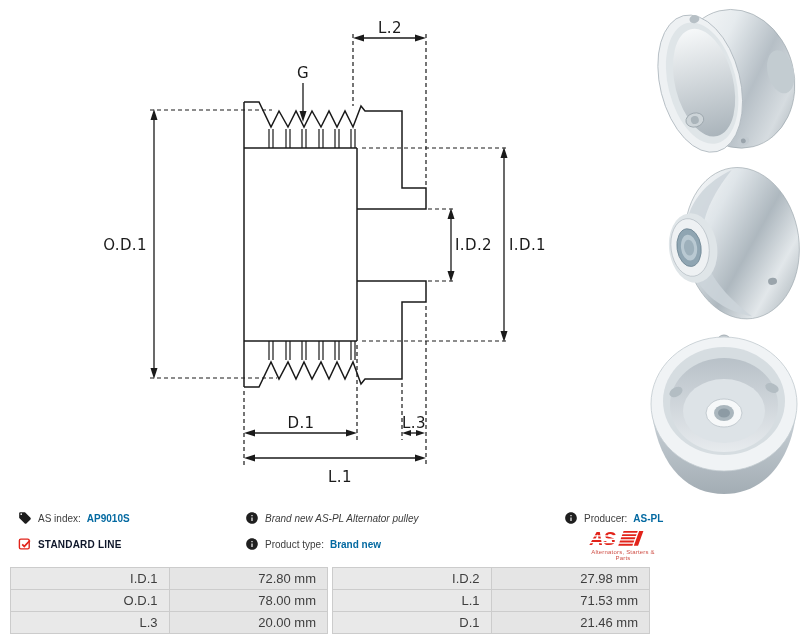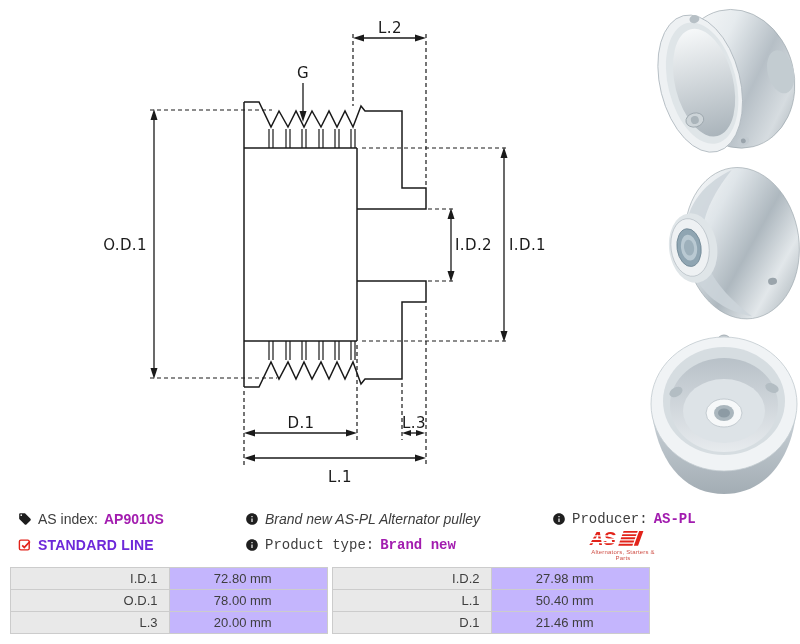--- a/index.html
+++ b/index.html
@@ -4,31 +4,31 @@
 <style>
   html,body{margin:0;padding:0;}
   body{
     width:800px;height:644px;background:#ffffff;position:relative;overflow:hidden;
     font-family:"Liberation Sans",sans-serif;-webkit-font-smoothing:antialiased;
   }
   svg{display:block;}
   .diagram{position:absolute;left:0;top:0;}
   .diagram text{font-family:"DejaVu Sans",sans-serif;font-size:15px;fill:#1a1a1a;letter-spacing:.4px;}
   .photo{position:absolute;}
-  .info-item{position:absolute;display:flex;align-items:center;gap:6px;font-size:14px;color:#3d3d3d;white-space:nowrap;}
+  .info-item{position:absolute;display:flex;align-items:center;gap:6px;font-size:10px;color:#3d3d3d;white-space:nowrap;}
   .info-item .ico{flex:0 0 auto;display:inline-block;}
-  .info-item b{color:#a21caf;}
-  .std-line{color:#6d28d9;font-weight:bold;letter-spacing:.2px;}
+  .info-item b{color:#0369a1;}
+  .std-line{color:#0f172a;font-weight:bold;letter-spacing:.2px;}
   .brand-logo{position:absolute;left:584px;top:528px;width:78px;text-align:center;}
   .brand-logo .tagline{font-size:6px;color:#cf5047;letter-spacing:.2px;margin-top:0px;line-height:6px;}
   .spec-wrap{position:absolute;left:10px;top:567px;width:640px;display:flex;gap:4px;}
   .spec-wrap table{border-collapse:collapse;width:318px;table-layout:fixed;font-size:13px;color:#3e3e3e;}
   .spec-wrap td{border:1px solid #cccccc;height:21px;text-align:right;padding:0 11px 0 0;overflow:hidden;}
   .spec-wrap td.lbl{background:#e9e9e9;}
-  .spec-wrap td.val{background:#c4b5fd;text-align:center;}
+  .spec-wrap td.val{background:#e5e5e5;}
 </style>
 </head>
 <body>
 
 <svg class="diagram" width="560" height="500" viewBox="0 0 560 500">
   <g stroke="#1a1a1a" stroke-width="1.5" fill="none" stroke-linejoin="miter">
 
     <path d="M244,102 H259 L271,127 L279,111 L288,127 L296,111 L304,127 L312,111 L321,127 L329,111 L337,127 L345,111 L353,127 L361,106 L365,111 H402 V188 H426 V209 H357"></path>
 
     <path d="M357,281 H426 V302 H402 V379 H365 L361,384 L353,362 L345,379 L337,362 L329,379 L321,362 L312,379 L304,362 L296,379 L288,362 L279,379 L271,362 L259,387 H244"></path>
@@ -198,31 +198,31 @@
 
 <div class="info-item" style="left:245px;top:511px;font-style:italic;">
   <span class="ico">
     <svg width="14" height="14" viewBox="0 0 24 24" fill="#1f1f1f">
         <path d="M12 2C6.48 2 2 6.48 2 12s4.48 10 10 10 10-4.48 10-10S17.52 2 12 2zm1 15h-2v-6h2v6zm0-8h-2V7h2v2z"></path>
       </svg>
   </span>
   <span>Brand new AS-PL Alternator pulley</span>
 </div>
 
-<div class="info-item" style="left:245px;top:537px;font-family:Liberation Mono, monospace;">
+<div class="info-item" style="left:245px;top:537px;">
   <span class="ico">
     <svg width="14" height="14" viewBox="0 0 24 24" fill="#1f1f1f">
         <path d="M12 2C6.48 2 2 6.48 2 12s4.48 10 10 10 10-4.48 10-10S17.52 2 12 2zm1 15h-2v-6h2v6zm0-8h-2V7h2v2z"></path>
       </svg>
   </span>
   <span>Product type:</span>
   <b>Brand new</b>
 </div>
 
-<div class="info-item" style="left:552px;top:511px;font-family:Liberation Mono, monospace;">
+<div class="info-item" style="left:564px;top:511px;">
   <span class="ico">
     <svg width="14" height="14" viewBox="0 0 24 24" fill="#1f1f1f">
         <path d="M12 2C6.48 2 2 6.48 2 12s4.48 10 10 10 10-4.48 10-10S17.52 2 12 2zm1 15h-2v-6h2v6zm0-8h-2V7h2v2z"></path>
       </svg>
   </span>
   <span>Producer:</span>
   <b>AS-PL</b>
 </div>
 
 <div class="brand-logo">
@@ -263,21 +263,21 @@
     </tbody>
   </table>
   <table>
     <tbody>
       <tr>
         <td class="lbl">I.D.2</td>
         <td class="val">27.98 mm</td>
       </tr>
       <tr>
         <td class="lbl">L.1</td>
-        <td class="val">50.40 mm</td>
+        <td class="val">71.53 mm</td>
       </tr>
       <tr>
         <td class="lbl">D.1</td>
         <td class="val">21.46 mm</td>
       </tr>
     </tbody>
   </table>
 </div>
 
 </body></html>

